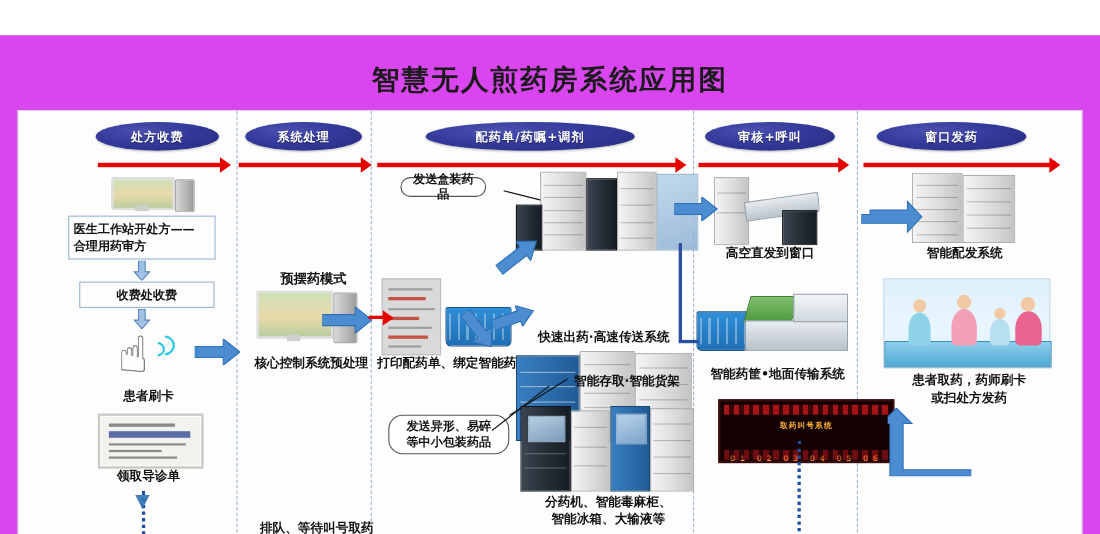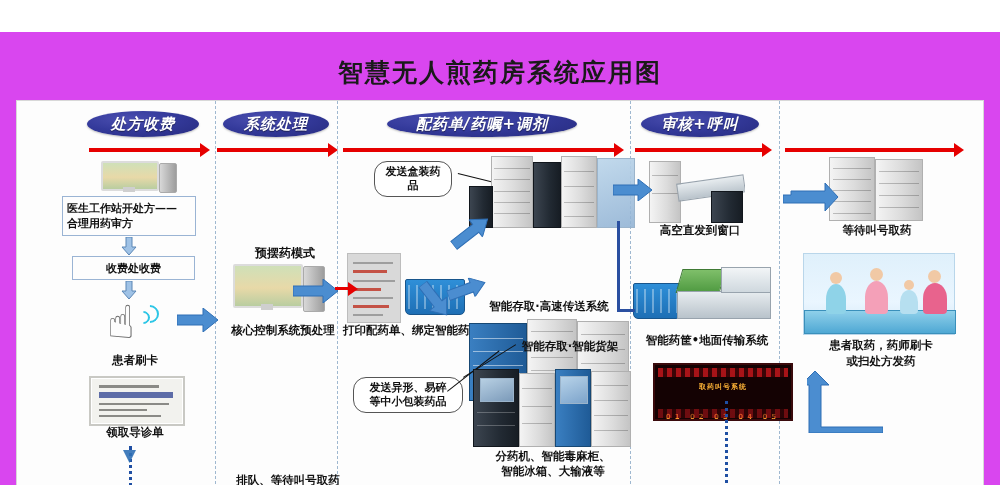--- a/index.html
+++ b/index.html
@@ -16,25 +16,24 @@
   #board{
     position:absolute;left:16px;top:68px;width:966px;height:398px;
     background:#fdfdfd;border:1px solid #d8d8d8;
   }
   .colsep{position:absolute;top:0;bottom:0;width:0;border-left:1px dashed #9fb8d0;}
 
   
   .oval{
     position:absolute;height:26px;border-radius:50%/50%;
     background:radial-gradient(ellipse at 35% 30%,#4b4fb0 0%,#343a9b 45%,#262a7e 100%);
-    color:#fff;font-size:15px;font-weight:bold;
+    color:#fff;font-size:11px;font-weight:bold;
     display:flex;align-items:center;justify-content:center;
     letter-spacing:1px;text-shadow:0 1px 1px rgba(0,0,0,.45);
     box-shadow:0 1px 2px rgba(0,0,0,.25);
-    font-style:italic;
   }
 
   
   .redarrow{position:absolute;height:4px;background:#e60000;}
   .redarrow:after{
     content:"";position:absolute;right:-9px;top:-5px;
     border-left:10px solid #e60000;border-top:7px solid transparent;border-bottom:7px solid transparent;
   }
 
   
@@ -92,21 +91,21 @@
   .cabdark{position:absolute;background:linear-gradient(90deg,#3c4550,#222a33 60%,#171d24);border:1px solid #11161c;}
   .cabblue{position:absolute;background:linear-gradient(90deg,#3a7fc1,#1f5b97);border:1px solid #174874;}
   .shelfline{position:absolute;height:1px;background:rgba(0,0,0,.22);left:6%;right:6%;}
   .glass{position:absolute;background:linear-gradient(160deg,rgba(190,215,235,.95),rgba(140,175,210,.85));border:1px solid #9bb4cb;}
 
   
   .conv{position:absolute;background:linear-gradient(#e7ecef,#b9c3cb);border:1px solid #98a3ad;}
   .convgreen{position:absolute;background:linear-gradient(#7fbf6a,#4f9a41);border:1px solid #3f7a34;}
 
   
-  .led{position:absolute;background:#140203;border:2px solid #3a0a0c;overflow:hidden;}
+  .led{position:absolute;background:#140203;border:2px solid #3a0a0c;overflow:hidden;padding-left:20px;}
   .ledrow{position:absolute;left:3px;right:3px;height:9px;background:repeating-linear-gradient(90deg,#b8151a 0 5px,#3d0507 5px 9px);opacity:.9;}
   .ledtxt{position:absolute;left:0;right:0;text-align:center;color:#ffb437;font-size:7px;font-weight:bold;letter-spacing:1px;}
 
   
   .scene{position:absolute;background:linear-gradient(#dff0fb,#eaf6ff 60%,#cfe6f5);border:1px solid #b9d6ea;}
   .counter{position:absolute;background:linear-gradient(#8fd0ea,#4fa8d4);border:1px solid #3a90bb;}
   .person{position:absolute;border-radius:50% 50% 4px 4px;}
   .head{position:absolute;border-radius:50%;}
 
   
@@ -129,20 +128,21 @@
 
     <div class="colsep" style="left:198px"></div>
     <div class="colsep" style="left:320px"></div>
     <div class="colsep" style="left:613px"></div>
     <div class="colsep" style="left:762px"></div>
 
     <div class="oval" style="left:70px;top:10px;width:112px">处方收费</div>
     <div class="oval" style="left:370px;top:10px;width:190px">配药单/药嘱+调剂</div>
     <div class="oval" style="left:206px;top:10px;width:106px">系统处理</div>
     <div class="oval" style="left:624px;top:10px;width:118px">审核+呼叫</div>
+    <div class="oval" style="left:780px;top:10px;width:136px">窗口发药</div>
 
     <div class="redarrow" style="left:72px;top:47px;width:112px"></div>
     <div class="redarrow" style="left:200px;top:47px;width:112px"></div>
     <div class="redarrow" style="left:326px;top:47px;width:272px"></div>
     <div class="redarrow" style="left:618px;top:47px;width:128px"></div>
     <div class="redarrow" style="left:768px;top:47px;width:170px"></div>
 
     <div class="ph" style="left:82px;top:60px;width:84px;height:32px">
       <div class="pc-screen" style="left:2px;top:0;width:54px;height:26px"></div>
       <div class="pc-stand" style="left:24px;top:26px;width:12px;height:5px"></div>
@@ -223,21 +223,21 @@
       <div class="sred" style="left:5px;top:51px;width:36px"></div>
       <div class="sline" style="left:5px;top:60px;width:30px"></div>
     </div>
 
     <div class="redarrow" style="left:318px;top:186px;width:14px;height:3px"></div>
 
     <div class="basket" style="left:388px;top:178px;width:58px;height:34px"></div>
 
     <div class="lbl" style="left:326px;top:222px;width:180px;text-align:left">打印配药单、绑定智能药筐</div>
 
-    <div class="bubble" style="left:357px;top:60px;width:78px;height:36px">
+    <div class="bubble" style="left:347px;top:60px;width:78px;height:18px">
       <span>发送盒装药品</span>
     </div>
     <div class="leader" style="left:441px;top:72px;width:48px;transform:rotate(14deg)"></div>
 
     <div class="ph" style="left:400px;top:55px;width:218px;height:72px">
       <div class="cab" style="left:74px;top:0;width:40px;height:70px">
         <div class="shelfline" style="top:16%"></div>
           <div class="shelfline" style="top:32%"></div>
         <div class="shelfline" style="top:48%"></div>
           <div class="shelfline" style="top:64%"></div>
@@ -253,21 +253,21 @@
       <div class="glass" style="left:180px;top:2px;width:36px;height:68px"></div>
       <div class="cabdark" style="left:52px;top:30px;width:22px;height:40px"></div>
     </div>
 
     <div class="barrow" style="left:432px;top:120px;transform:rotate(-38deg)">
       <svg width="44" height="22" viewBox="0 0 44 22">
         <polygon points="0,6 28,6 28,0 43,11 28,22 28,16 0,16" fill="#4b8dd0" stroke="#2f6fb5" stroke-width="1"></polygon>
       </svg>
     </div>
 
-    <div class="lbl" style="left:452px;top:198px;width:160px">智能存取·高速传送系统</div>
+    <div class="lbl" style="left:452px;top:198px;width:160px">快速出药·高速传送系统</div>
 
     <div class="ph" style="left:452px;top:218px;width:160px;height:82px">
       <div class="cabblue" style="left:0;top:4px;width:56px;height:76px">
         <div class="shelfline" style="top:18%;background:rgba(255,255,255,.5)"></div>
         <div class="shelfline" style="top:36%;background:rgba(255,255,255,.5)"></div>
         <div class="shelfline" style="top:54%;background:rgba(255,255,255,.5)"></div>
         <div class="shelfline" style="top:72%;background:rgba(255,255,255,.5)"></div>
       </div>
       <div class="cab" style="left:58px;top:0;width:48px;height:80px">
         <div class="shelfline" style="top:14%"></div>
@@ -375,21 +375,21 @@
           <div class="shelfline" style="top:70%"></div>
         <div class="shelfline" style="top:88%"></div>
       </div>
       <div class="cab" style="left:46px;top:2px;width:46px;height:60px">
         <div class="shelfline" style="top:18%"></div>
           <div class="shelfline" style="top:38%"></div>
         <div class="shelfline" style="top:58%"></div>
           <div class="shelfline" style="top:78%"></div>
       </div>
     </div>
-    <div class="lbl" style="left:800px;top:122px;width:120px">等待叫号取药</div>
+    <div class="lbl" style="left:800px;top:122px;width:120px">智能配发系统</div>
 
     <div class="barrow" style="left:766px;top:76px">
       <svg width="56" height="36" viewBox="0 0 56 36">
         <polygon points="0,18 0,26 42,26 42,34 55,20 42,6 42,14 8,14 8,18" fill="#4b8dd0" stroke="#2f6fb5" stroke-width="1"></polygon>
       </svg>
     </div>
 
     <div class="scene" style="left:786px;top:152px;width:150px;height:80px">
       <div class="counter" style="left:0;bottom:0;width:150px;height:22px"></div>
       <div class="head" style="left:26px;top:18px;width:12px;height:12px;background:#f1c9a5"></div>

